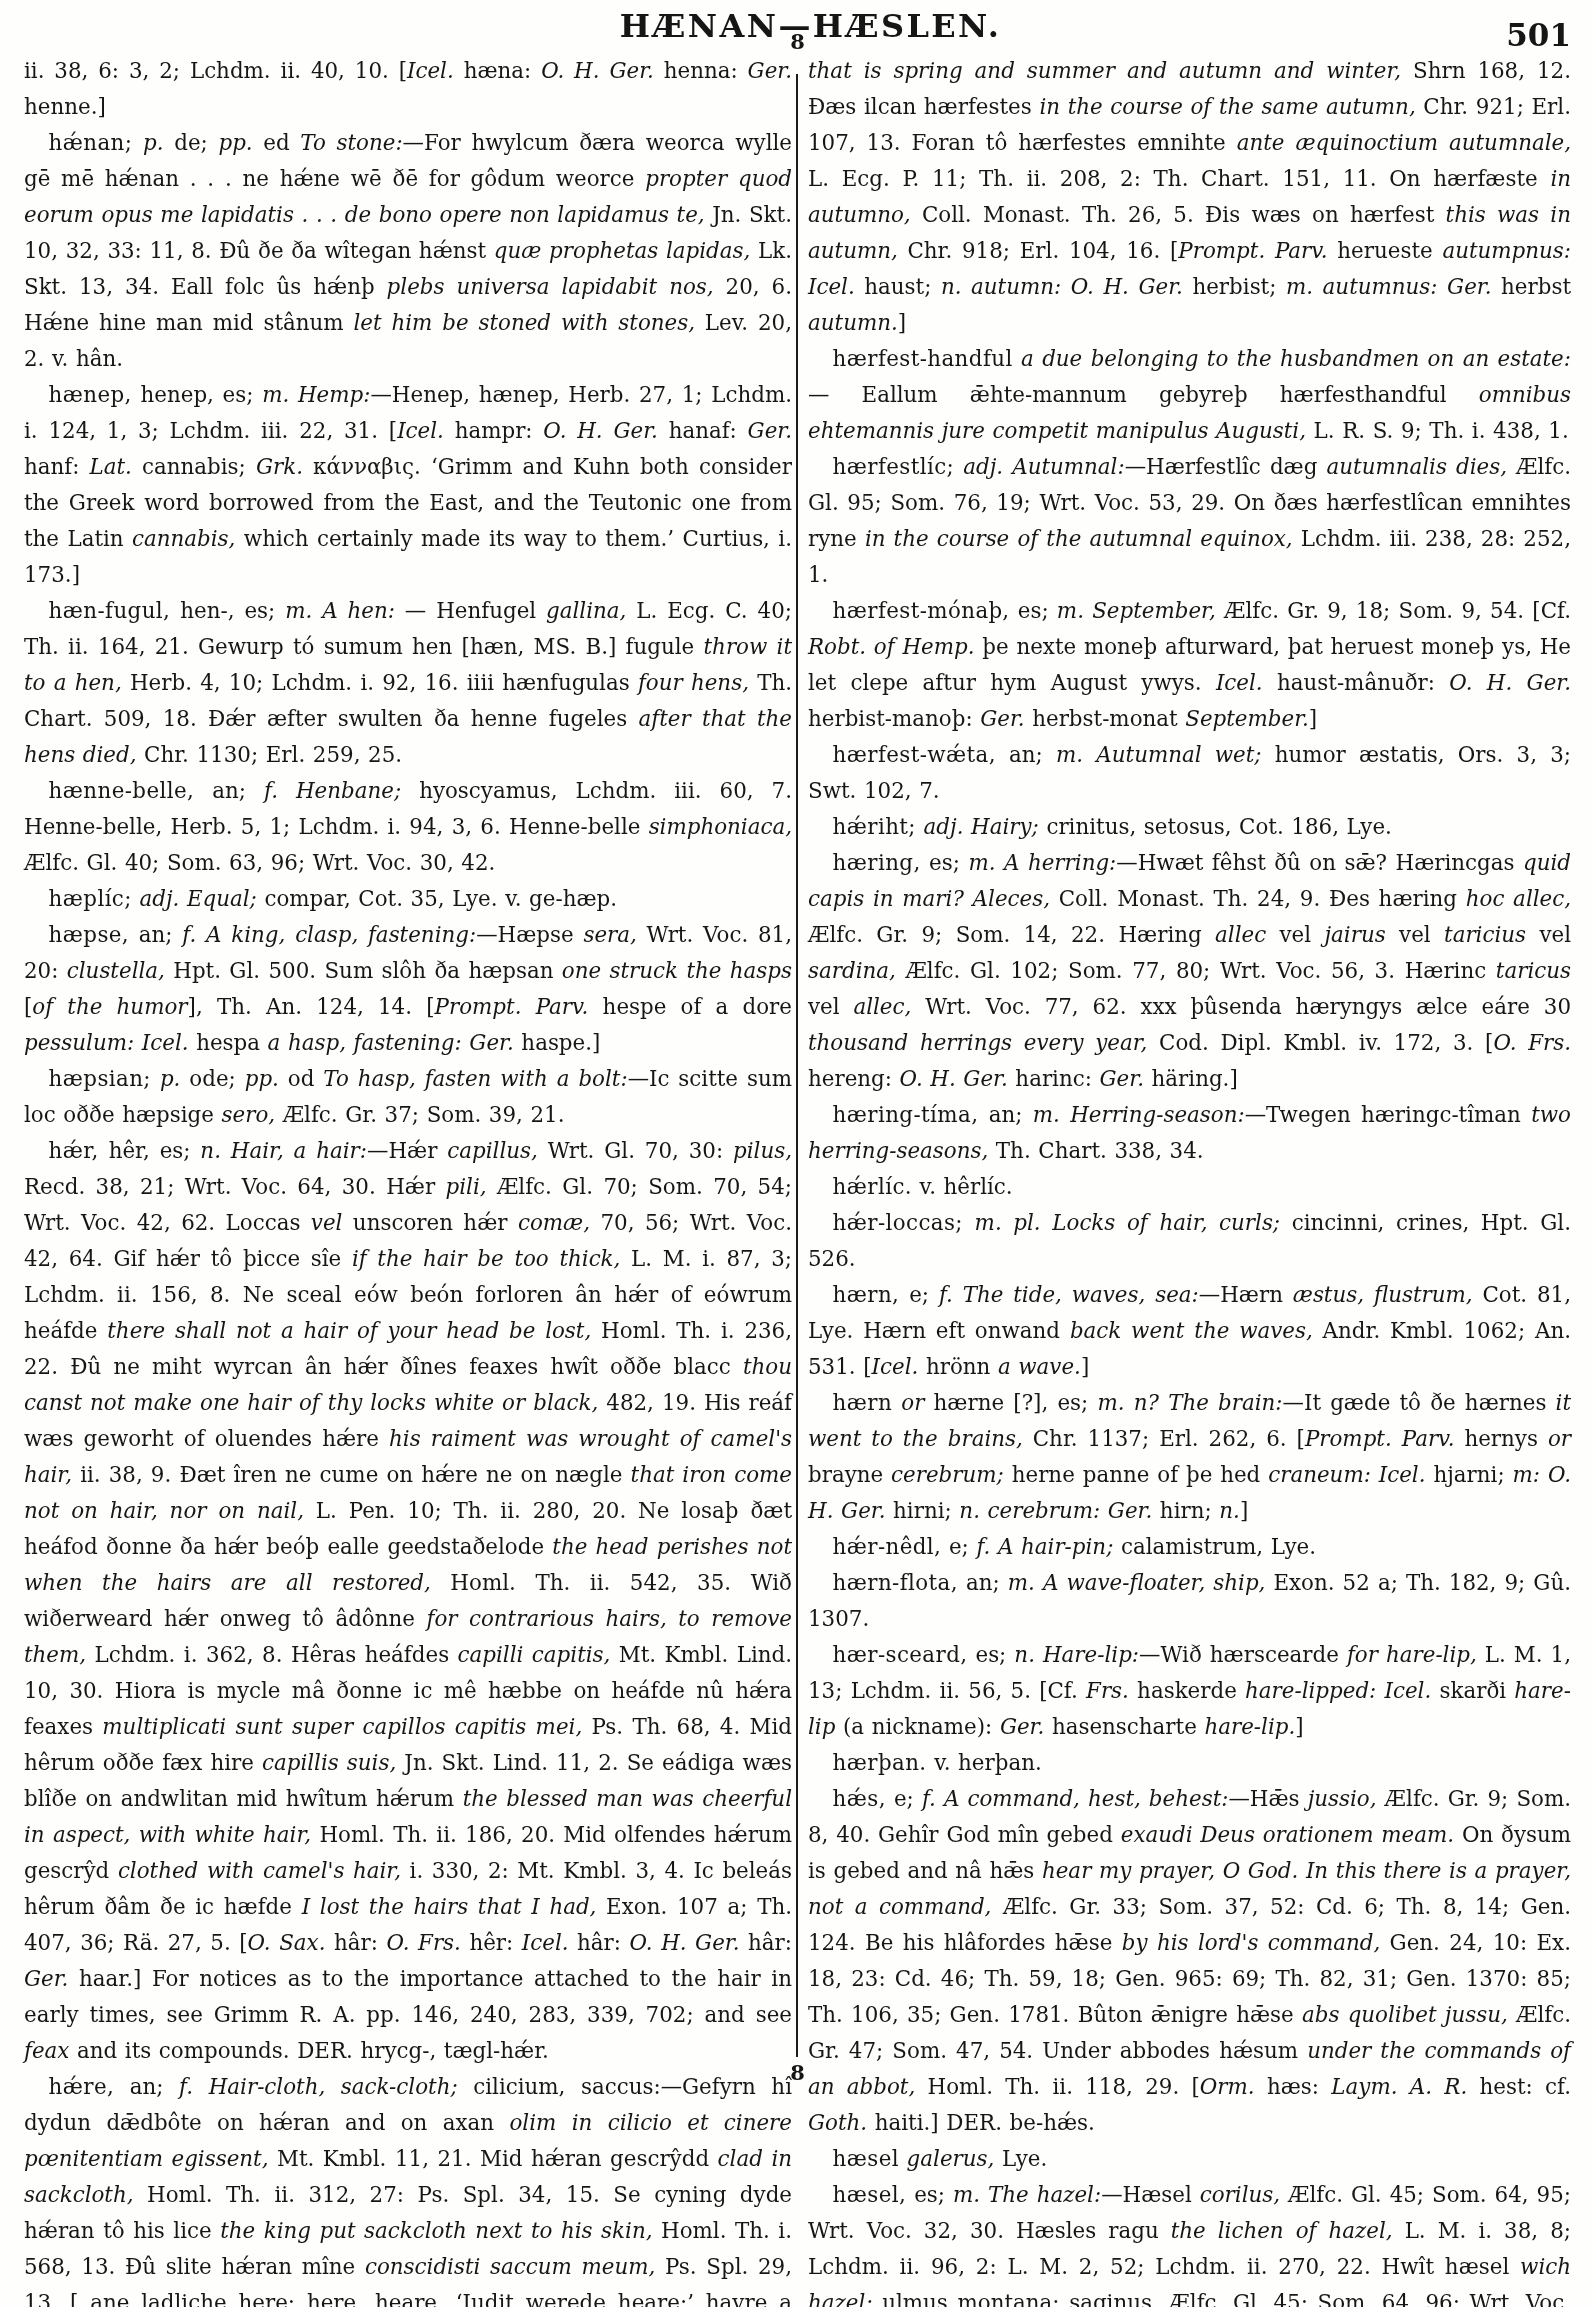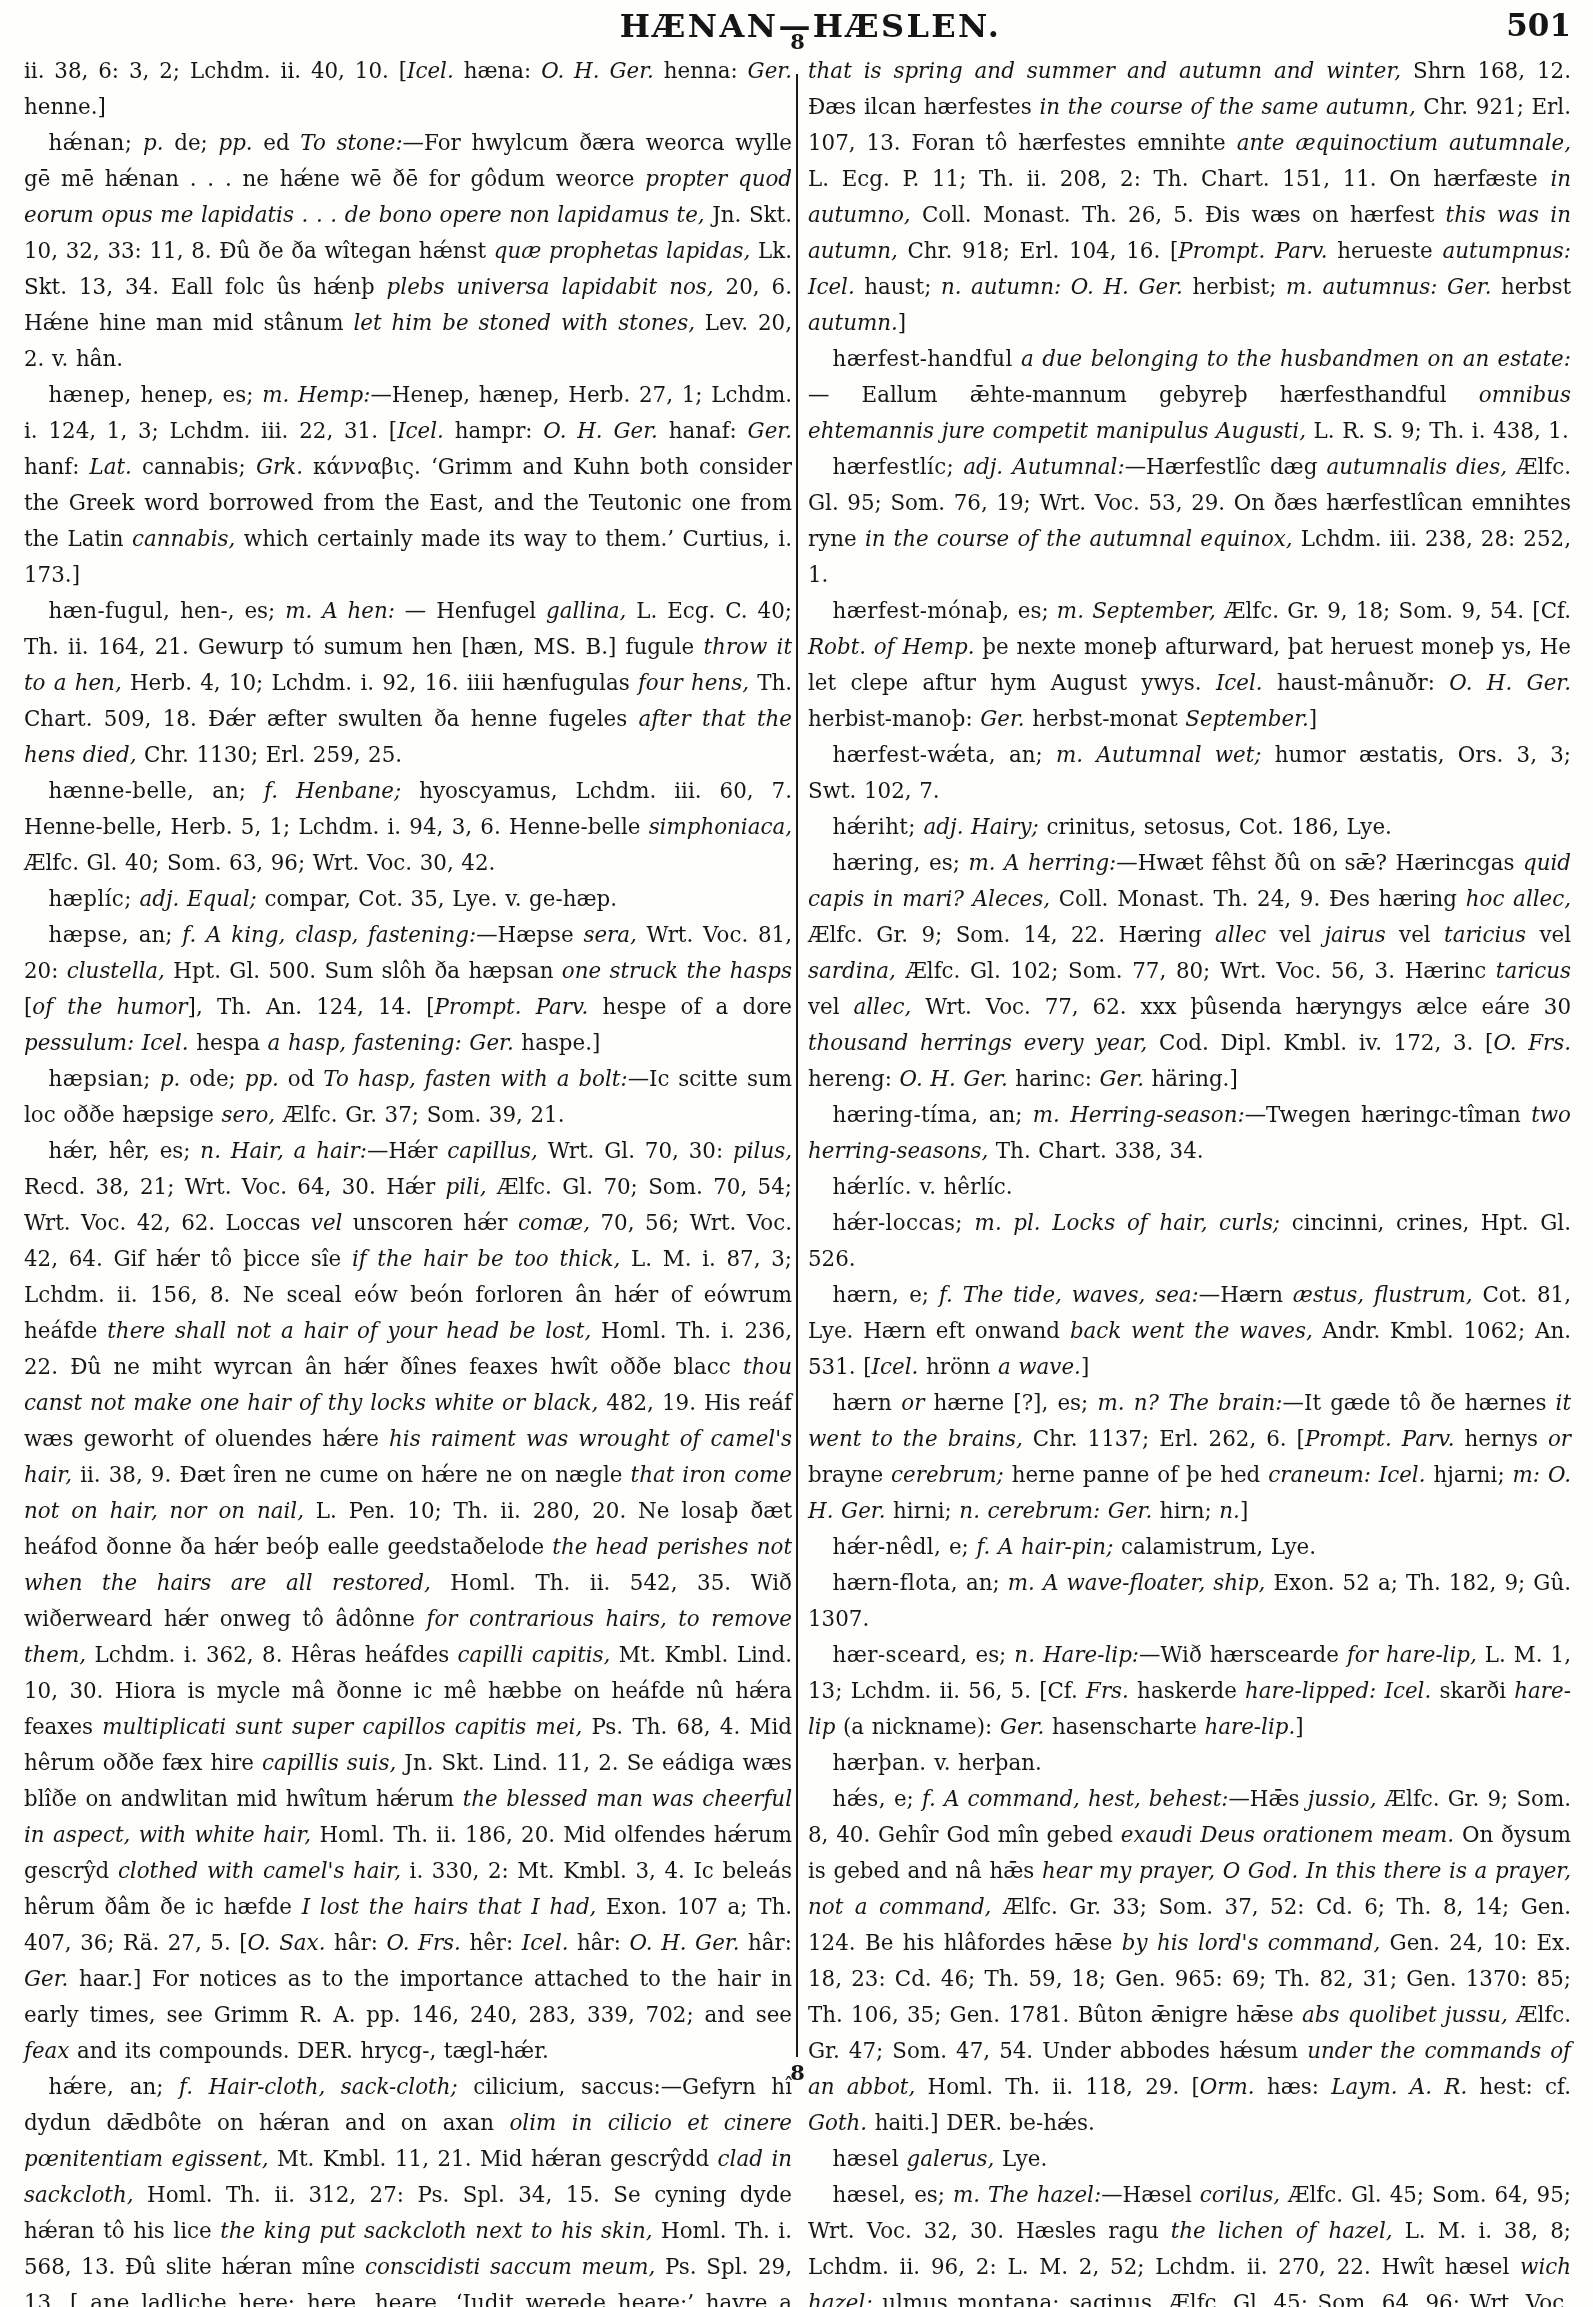--- a/index.html
+++ b/index.html
@@ -18,21 +18,21 @@
     position: absolute;
     top: 6.5px; left: 0; right: 0;
     text-align: center;
     font-size: 32px;
     font-weight: bold;
     letter-spacing: 2.4px;
     white-space: nowrap;
   }
   .page-number {
     position: absolute;
-    top: 7px; right: 50px;
+    top: 17px; right: 50px;
     font-size: 31px;
     font-weight: bold;
   }
   .col-divider {
     position: absolute;
     left: 796px; top: 74px;
     width: 1.6px; height: 1983px;
     background: #1c1c1c;
   }
   .divider-mark {

